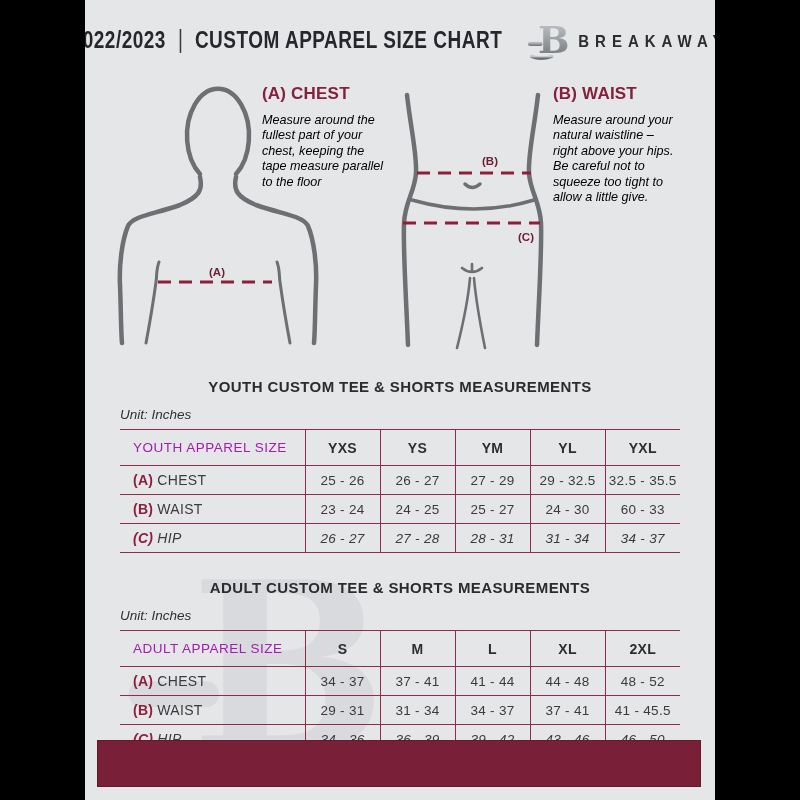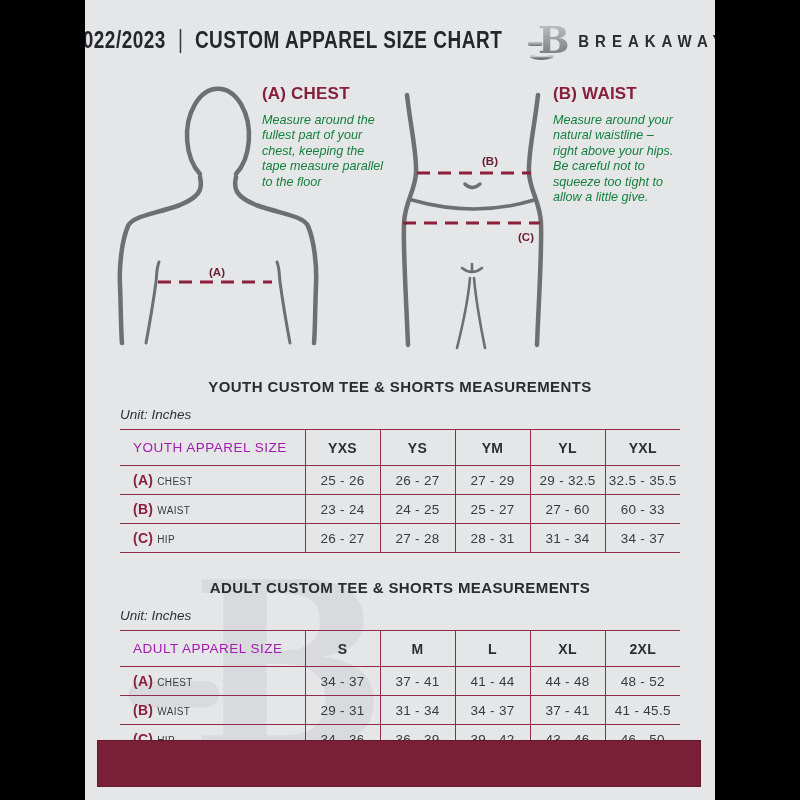--- a/index.html
+++ b/index.html
@@ -28,21 +28,21 @@
     transform:scaleY(1.15);display:inline-block;white-space:nowrap;
   }
   .logo-mark{width:40px;height:44px;display:block;}
   
   .instr{position:absolute;width:160px;z-index:2;}
   .instr h3{
     margin:0 0 9px 0;font-size:17px;font-weight:700;color:#84203c;letter-spacing:.2px;
   }
   .instr p{
     margin:0;font-style:italic;font-size:12.6px;line-height:1.23;
-    color:#15803d;white-space:pre-line;font-weight:400;
+    color:#000000;white-space:pre-line;font-weight:400;
   }
   .instr-a{left:177px;top:84px;}
   .instr-b{left:468px;top:84px;}
   .instr-c{left:470px;top:222px;}
   
   .figure{position:absolute;z-index:1;}
   .fig-left{left:30px;top:85px;}
   .fig-right{left:305px;top:90px;}
   .outline{fill:none;stroke:#6d6f72;stroke-linecap:round;stroke-linejoin:round;}
   .dash{fill:none;stroke:#8c1f3a;stroke-width:3;stroke-dasharray:13 8;}
@@ -61,27 +61,27 @@
     border-collapse:collapse;table-layout:fixed;width:560px;margin-top:7px;
   }
   .size-table col.c-label{width:185px;}
   .size-table col.c-size{width:75px;}
   .size-table th,.size-table td{
     padding:0;font-weight:400;color:#3a3b3e;font-size:13.5px;text-align:center;
     vertical-align:middle;letter-spacing:.3px;
   }
   .size-table thead tr{border-top:1.7px solid #8f2c48;height:36px;}
   .size-table tbody tr{border-top:1.7px solid #8f2c48;height:29px;}
-  .size-table tbody tr:last-child{border-bottom:1.7px solid #8f2c48;}
+  .size-table tbody tr:last-child{border-bottom:1.7px solid #8f2c48;font-style:italic;}
   .size-table th:nth-child(n+2),.size-table td:nth-child(n+2){border-left:1.7px solid #8f2c48;}
   .size-table th:first-child,.size-table td:first-child{text-align:left;padding-left:13px;}
   .size-table thead th:first-child{font-size:13.5px;letter-spacing:.5px;color:#a21caf;}
   .size-table thead th:nth-child(n+2){font-weight:700;font-size:14px;color:#2d2e31;}
   .row-pfx{font-weight:700;color:#8b1f3d;margin-right:4px;font-size:14px;}
-  .row-lbl{font-size:10px;color:#3a3b3e;}
+  .row-lbl{font-size:14px;color:#3a3b3e;}
   
   .watermark{position:absolute;left:18px;top:540px;z-index:0;opacity:.062;}
   .footer-bar{
     position:absolute;left:12px;top:740px;width:604px;height:47px;
     background:#7a1f38;border:1px solid rgba(0,0,0,.18);box-sizing:border-box;z-index:3;
   }
 </style>
 </head>
 <body>
 
@@ -186,21 +186,21 @@
           <td>26 - 27</td>
           <td>27 - 29</td>
           <td>29 - 32.5</td>
           <td>32.5 - 35.5</td>
         </tr>
         <tr>
           <td><span class="row-pfx">(B)</span><span class="row-lbl">WAIST</span></td>
           <td>23 - 24</td>
           <td>24 - 25</td>
           <td>25 - 27</td>
-          <td>27 - 60</td>
+          <td>24 - 30</td>
           <td>60 - 33</td>
         </tr>
         <tr>
           <td><span class="row-pfx">(C)</span><span class="row-lbl">HIP</span></td>
           <td>26 - 27</td>
           <td>27 - 28</td>
           <td>28 - 31</td>
           <td>31 - 34</td>
           <td>34 - 37</td>
         </tr>

